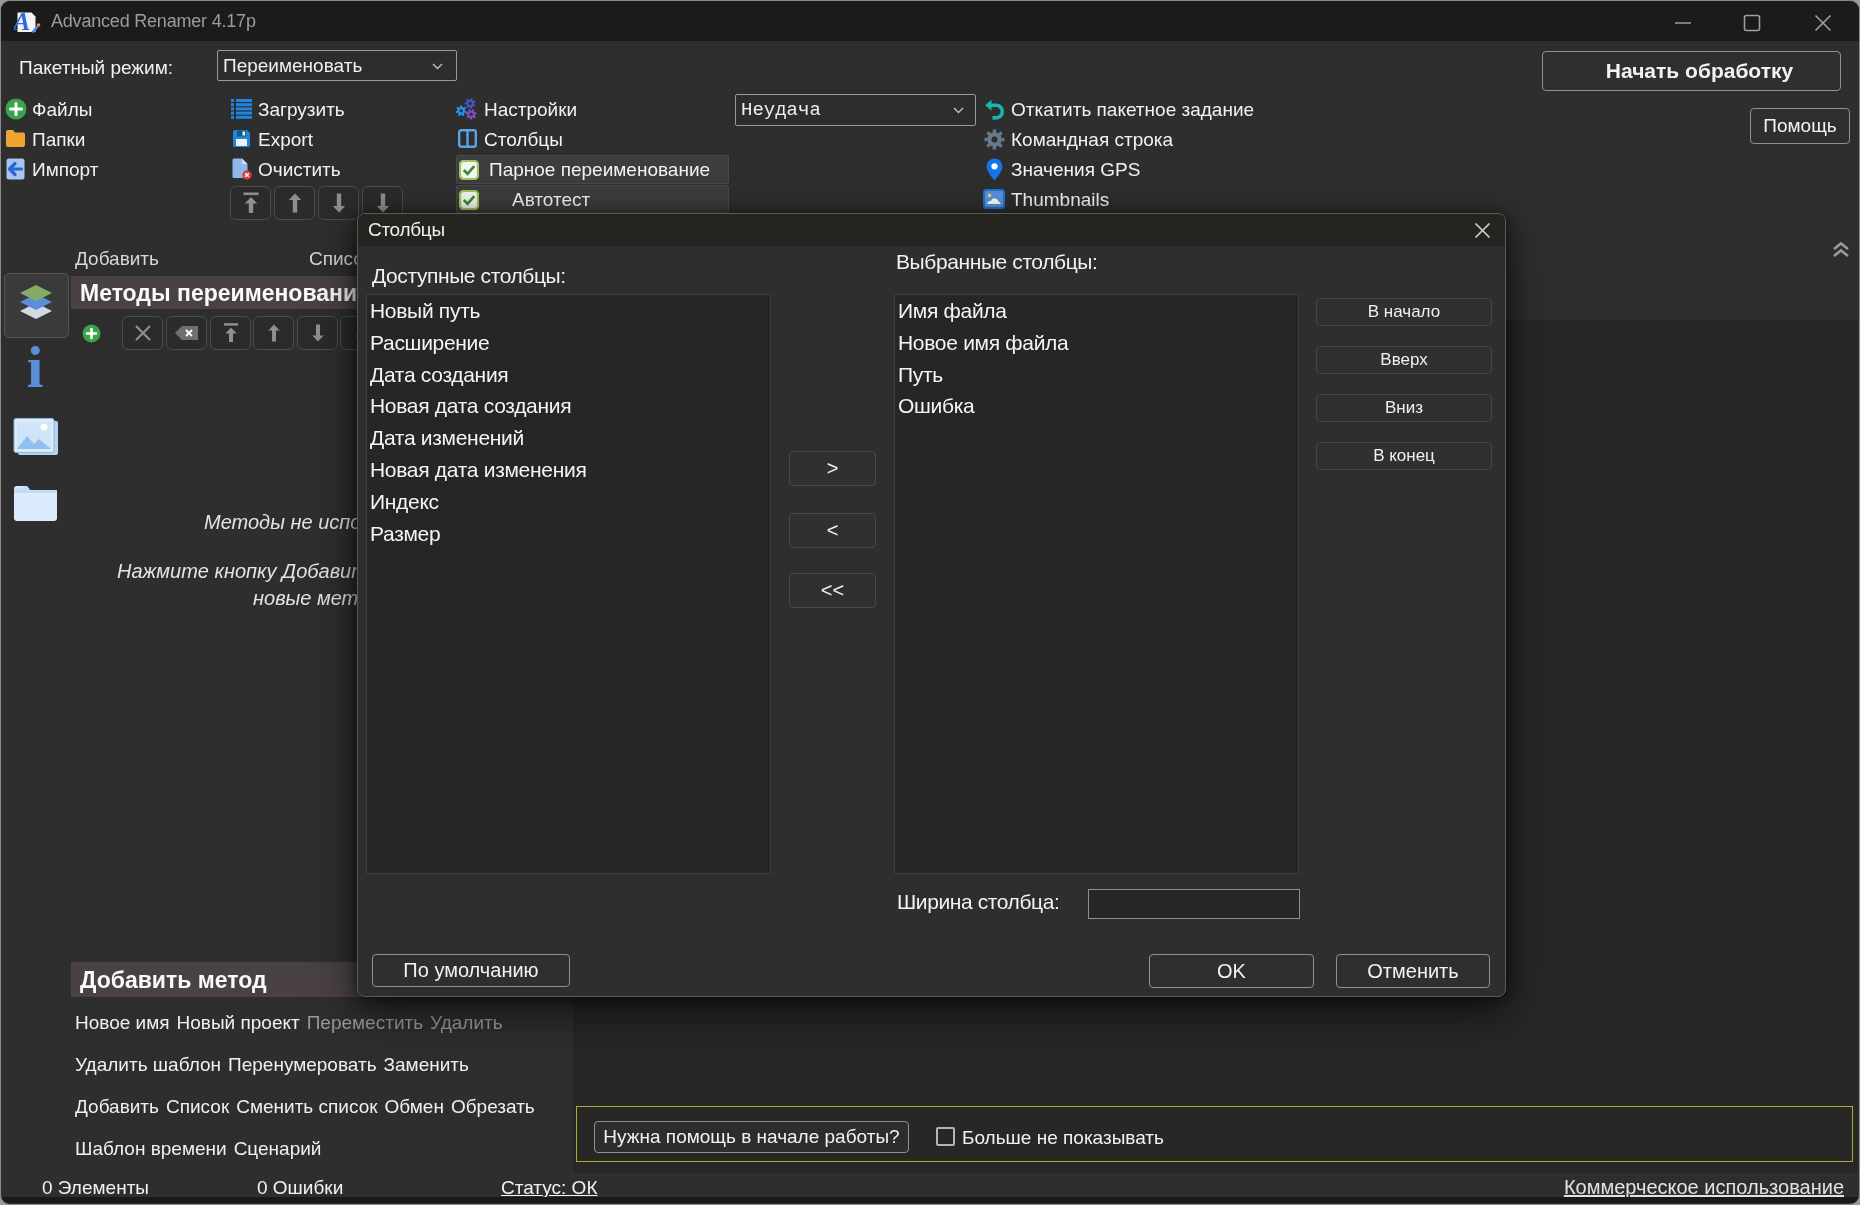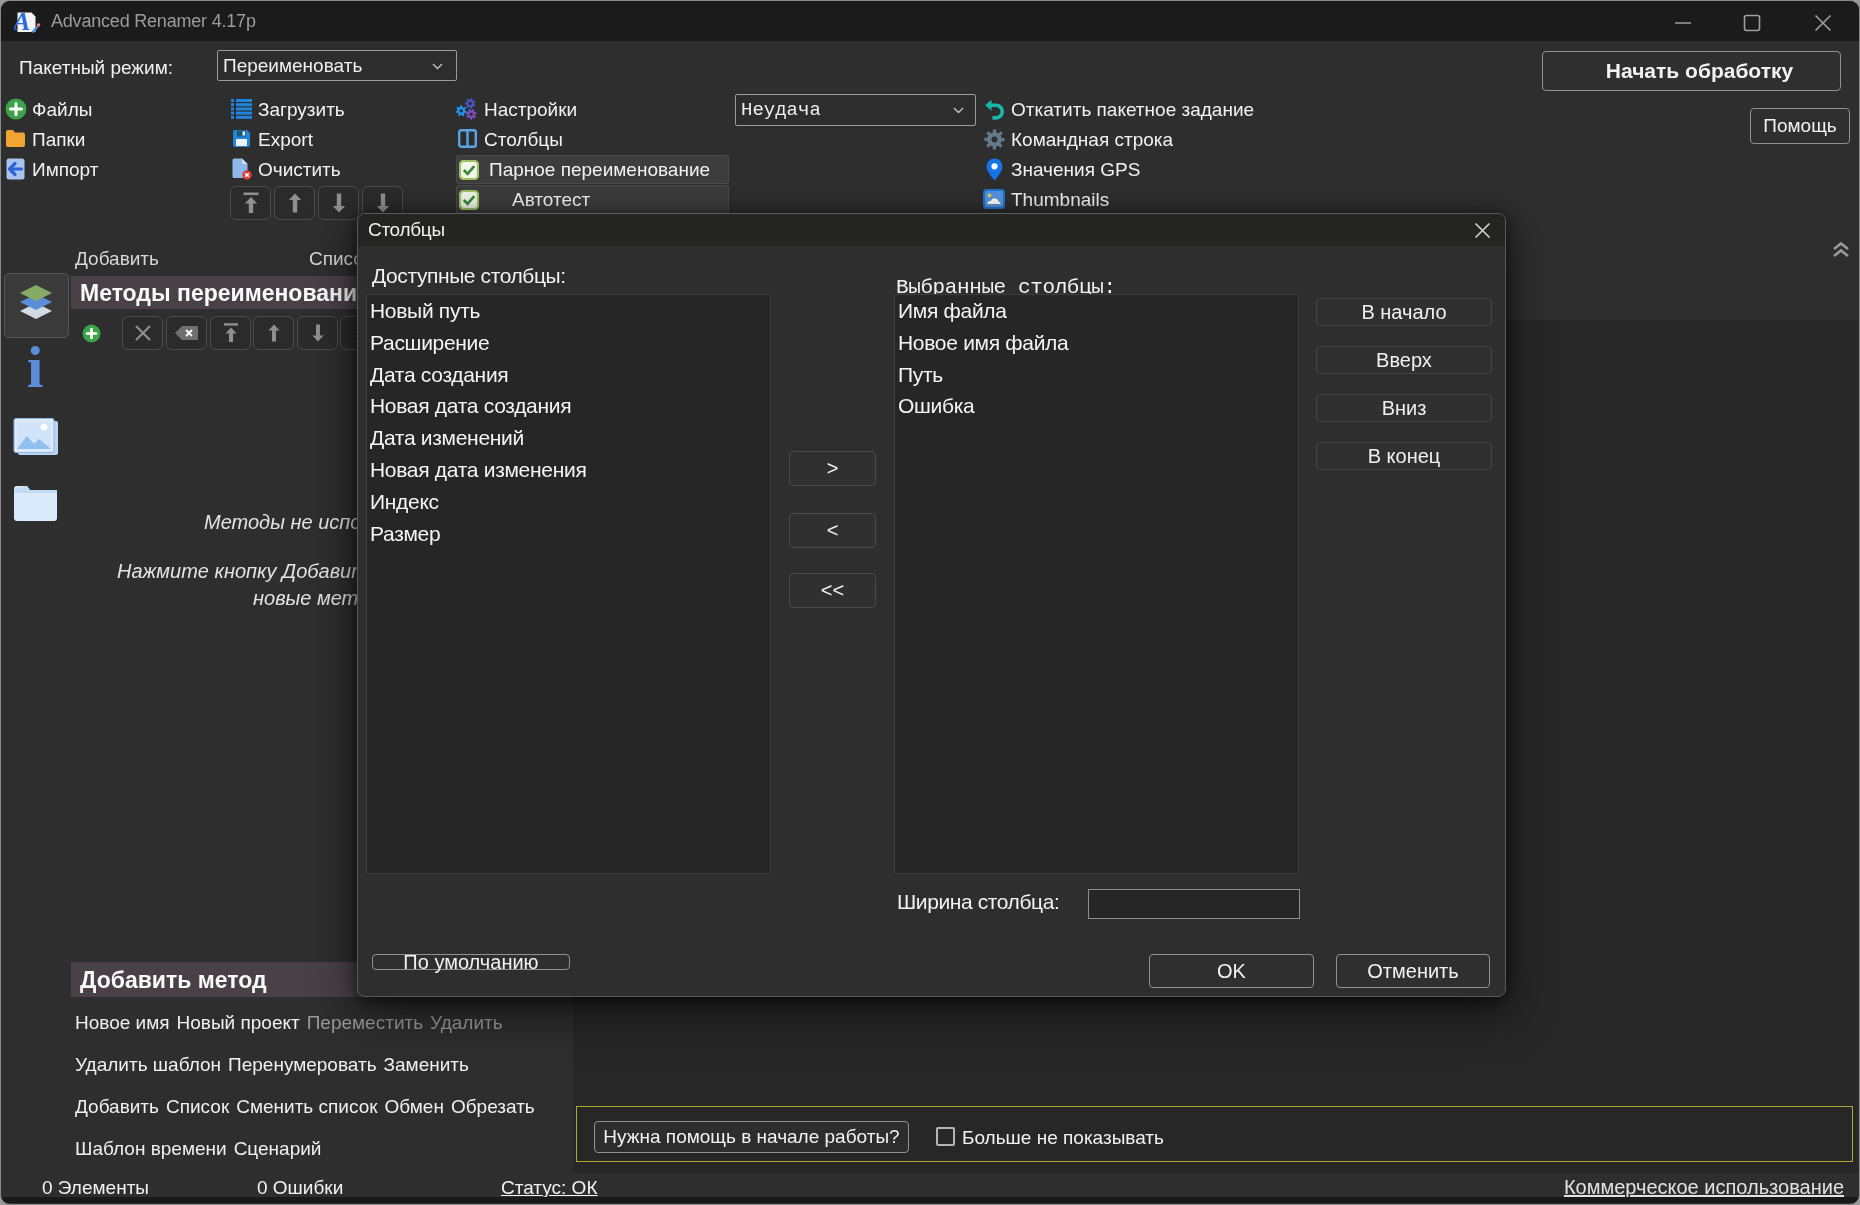--- a/index.html
+++ b/index.html
@@ -25,21 +25,21 @@
           background:#2b2b2b; display:flex; align-items:center; justify-content:center; }
   .itl { position:absolute; font-style:italic; font-size:20px; color:#e4e4e4; white-space:nowrap; }
   .dlg { position:absolute; left:356px; top:212px; width:1149px; height:784px; background:#2e2e2e;
          border:1px solid #5a5a5a; border-radius:8px; box-shadow:0 14px 46px rgba(0,0,0,0.62), 0 2px 14px rgba(0,0,0,0.5);
          z-index:50; }
   .dlg-title { position:absolute; left:0; top:0; width:100%; height:32px; background:#242421;
                border-radius:7px 7px 0 0; }
   .listbox { position:absolute; top:80px; width:405px; height:580px; background:#262626; border:1px solid #3d3d3d; }
   .listbox div { height:31.8px; line-height:31.8px; padding-left:3px; font-size:21px; letter-spacing:-0.3px; color:#f5f5f5; white-space:nowrap; }
   .dbtn { position:absolute; left:958px; width:176px; height:28px; border:1px solid #454545; border-radius:4px;
-          background:#303030; display:flex; align-items:center; justify-content:center; font-size:20px; }
+          background:#303030; display:flex; align-items:center; justify-content:center; font-size:17px; }
   .mvbtn { position:absolute; left:431px; width:87px; height:35px; border:1px solid #4a4a4a; border-radius:4px;
            background:#303030; display:flex; align-items:center; justify-content:center; font-size:20px; }
   .menu-line { position:absolute; font-size:19px; white-space:nowrap; }
   .menu-line span { margin-right:7px; }
   .dim { color:#9a9a9a; }
   .statusbar { position:absolute; left:1px; right:1px; bottom:7px; height:24px; background:#2e2e2e; }
   .bottomedge { position:absolute; left:1px; right:1px; bottom:1px; height:6px; background:#191919; border-radius:0 0 9px 9px; }
   svg { display:block; }
 </style>
 </head>
@@ -294,21 +294,21 @@
   <div class="bottomedge"></div>
 
   <div class="dlg">
     <div class="dlg-title">
       <div class="abs" style="left:10px;top:5px;font-size:19px;color:#f0f0f0;letter-spacing:-0.3px;">Столбцы</div>
       <svg class="abs" style="left:1115px;top:7px;" width="19" height="19" viewBox="0 0 19 19">
           <path d="M2.5 2.5 L16.5 16.5 M16.5 2.5 L2.5 16.5" stroke="#cdcdcd" stroke-width="1.7"></path>
         </svg>
     </div>
     <div class="t24 abs" style="left:14px;top:50px;">Доступные столбцы:</div>
-    <div class="t24 abs" style="left:538px;top:62px;font-family:Liberation Mono, monospace;">Выбранные столбцы:</div>
+    <div class="t24 abs" style="left:538px;top:36px;">Выбранные столбцы:</div>
     <div class="listbox" style="left:8px;">
       <div>Новый путь</div>
       <div>Расширение</div>
       <div>Дата создания</div>
       <div>Новая дата создания</div>
       <div>Дата изменений</div>
       <div>Новая дата изменения</div>
       <div>Индекс</div>
       <div>Размер</div>
     </div>
@@ -320,17 +320,17 @@
     </div>
     <div class="mvbtn" style="top:237px;">&gt;</div>
     <div class="mvbtn" style="top:299px;">&lt;</div>
     <div class="mvbtn" style="top:359px;">&lt;&lt;</div>
     <div class="dbtn" style="top:84px;">В начало</div>
     <div class="dbtn" style="top:132px;">Вверх</div>
     <div class="dbtn" style="top:180px;">Вниз</div>
     <div class="dbtn" style="top:228px;">В конец</div>
     <div class="t24 abs" style="left:539px;top:676px;">Ширина столбца:</div>
     <div class="abs" style="left:730px;top:675px;width:212px;height:30px;border:1px solid #8f8f8f;background:#262626;"></div>
-    <div class="btn" style="left:14px;top:740px;width:198px;height:16px;">По умолчанию</div>
+    <div class="btn" style="left:14px;top:740px;width:198px;height:33px;">По умолчанию</div>
     <div class="btn" style="left:791px;top:740px;width:165px;height:34px;">OK</div>
     <div class="btn" style="left:978px;top:740px;width:154px;height:34px;">Отменить</div>
   </div>
 </div>
 
 </body></html>

